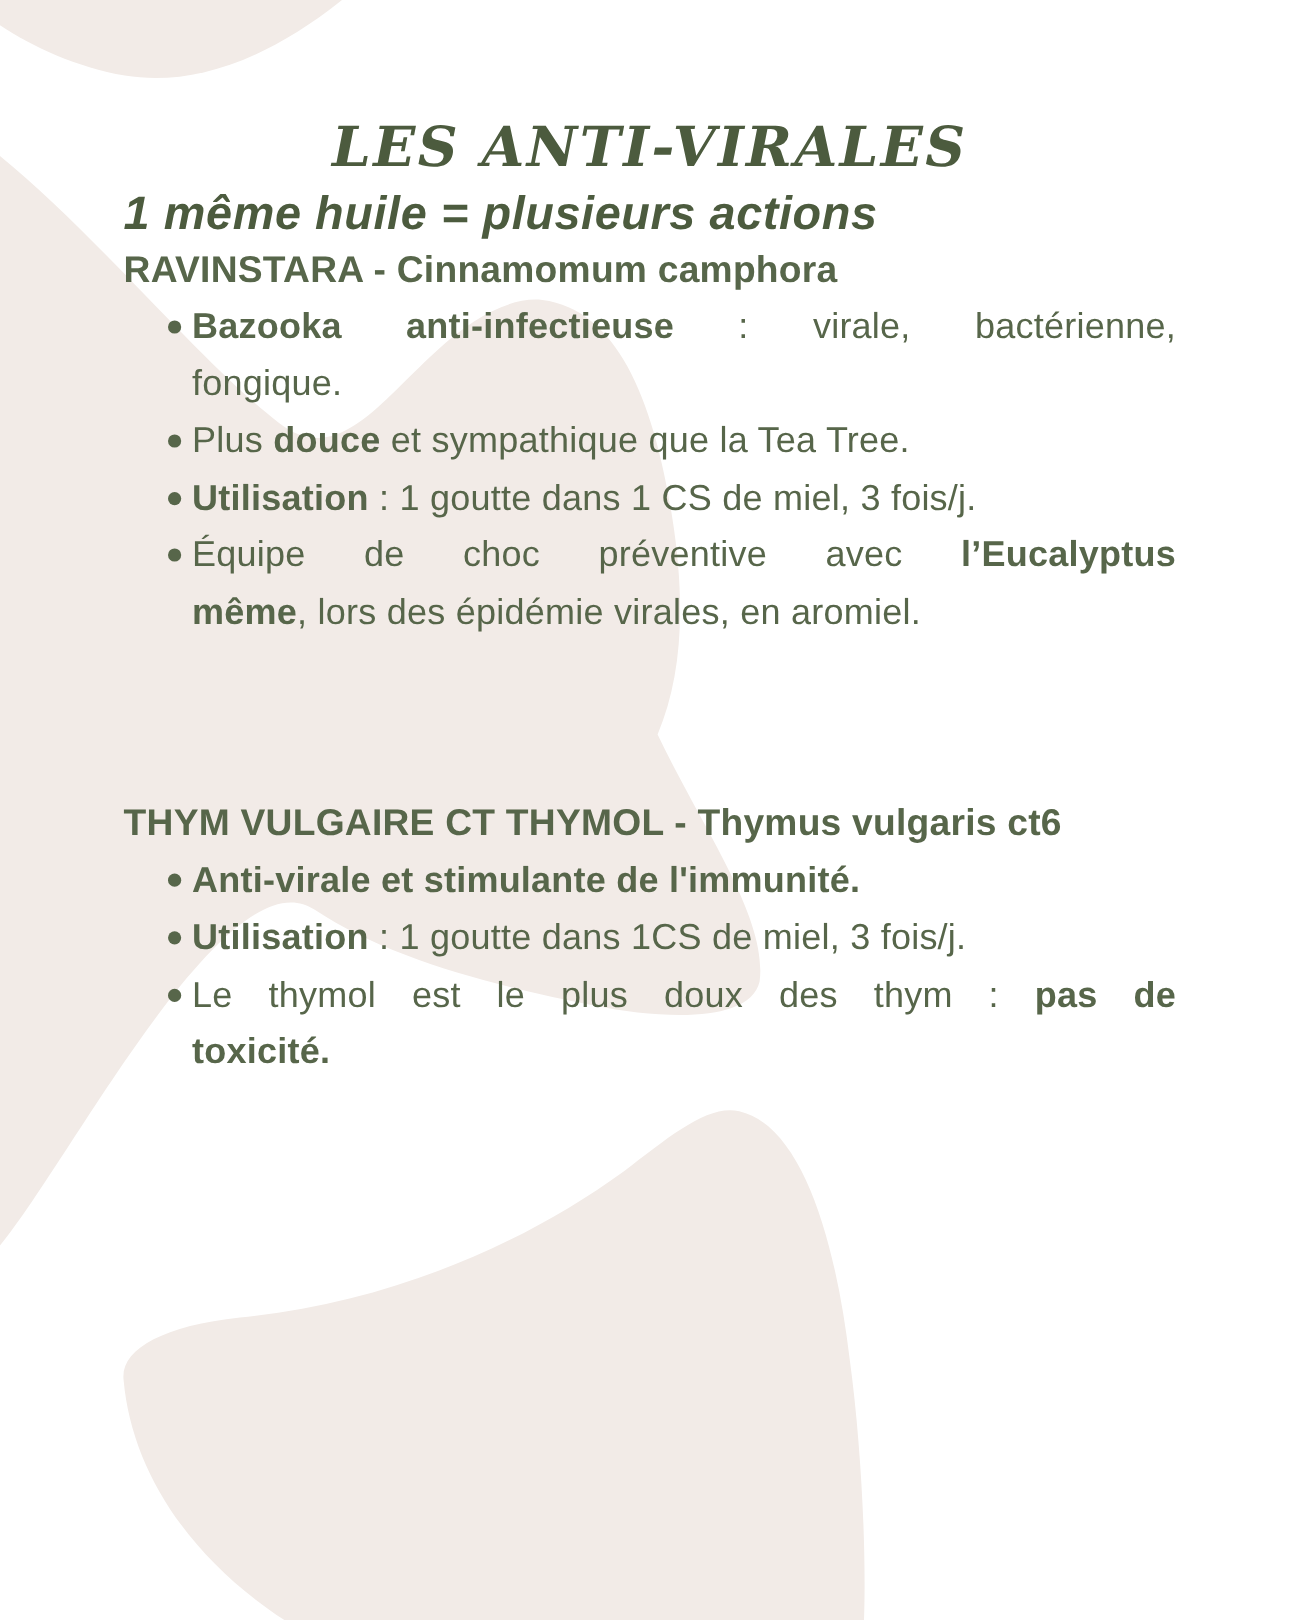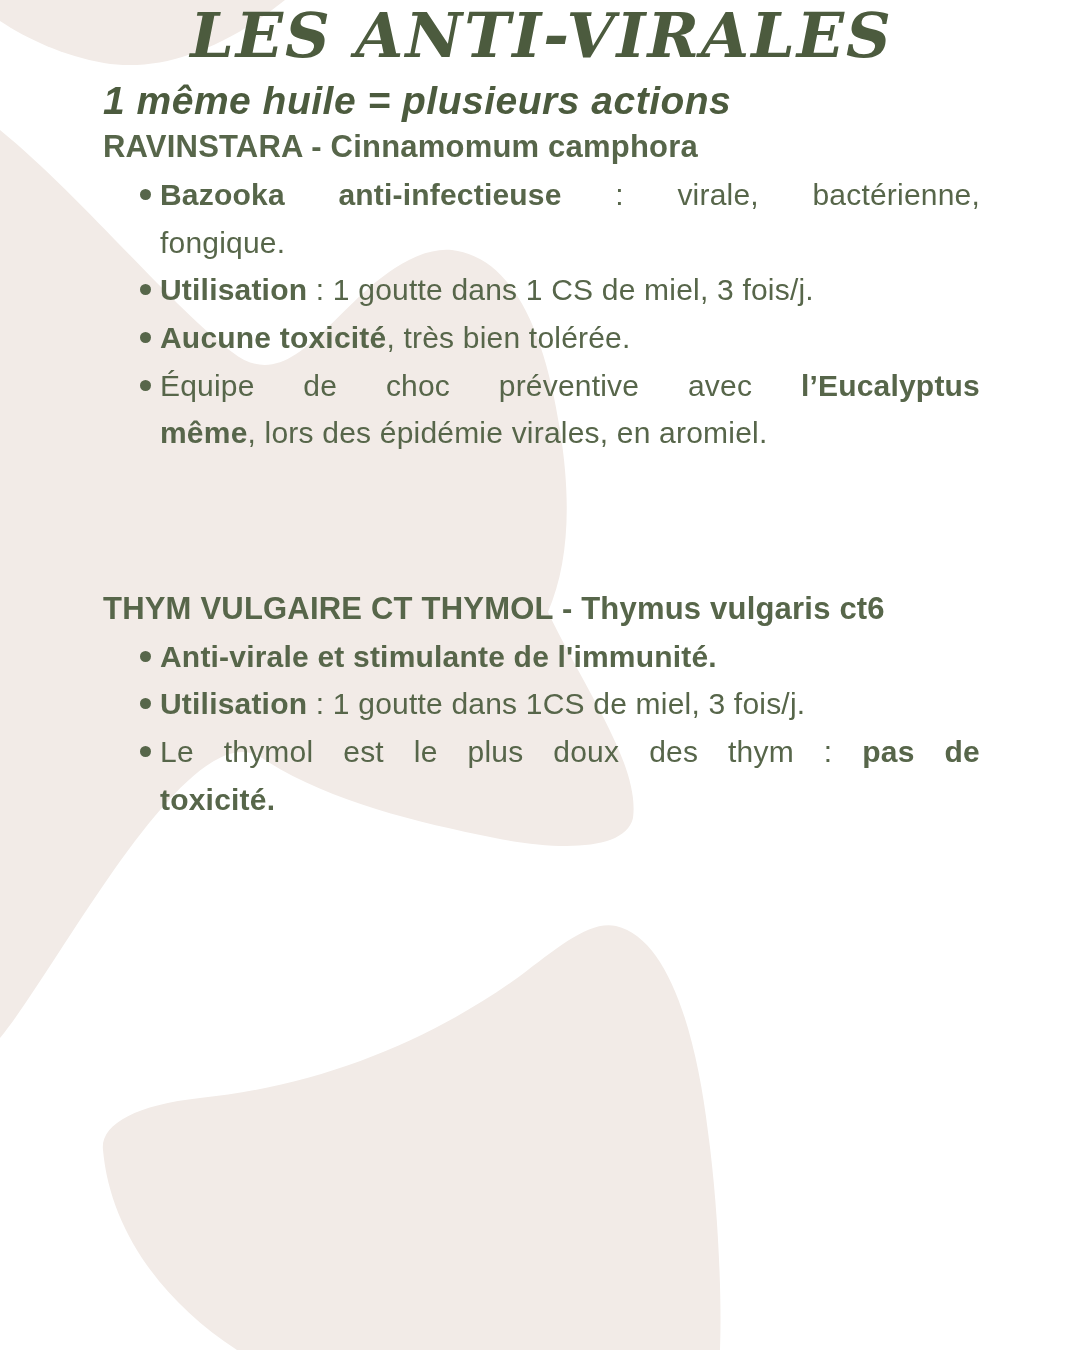--- a/index.html
+++ b/index.html
@@ -20,25 +20,26 @@
   }
   .bg{ position:absolute; inset:0; width:100%; height:100%; }
   .bg path{ fill:var(--blob-beige); }
 
   .content{
     position:absolute;
     left:103px; right:100px; top:0;
     color:var(--text-green);
   }
   .page-title{
+    margin-top:96px;
     text-align:center;
     font-family:"DejaVu Serif","Liberation Serif",serif;
     font-style:italic;
     font-weight:700;
-    font-size:62px;
+    font-size:46px;
     line-height:1.15;
     letter-spacing:2px;
     color:var(--title-green);
     white-space:nowrap;
   }
   .page-subtitle{
     margin-top:8px;
     text-align:left;
     font-style:italic;
     font-weight:700;
@@ -117,34 +118,34 @@
         <li>
           <span class="dot"></span>
           <div class="line justify">
             <span class="b">Bazooka anti-infectieuse</span><span> : virale, bactérienne,</span>
           </div>
           <div class="line">
             <span>fongique.</span>
           </div>
         </li>
 
+        <li>
+          <span class="dot"></span>
+          <div class="line">
+            <span>Plus </span><span class="b">douce</span><span> et sympathique que la Tea Tree.</span>
+          </div>
+        </li>
 
         <li>
           <span class="dot"></span>
           <div class="line">
             <span class="b">Utilisation</span><span> : 1 goutte dans 1 CS de miel, 3 fois/j.</span>
           </div>
         </li>
 
-        <li>
-          <span class="dot"></span>
-          <div class="line">
-            <span class="b">Aucune toxicité</span><span>, très bien tolérée.</span>
-          </div>
-        </li>
 
         <li>
           <span class="dot"></span>
           <div class="line justify">
             <span>Équipe de choc préventive avec </span><span class="b">l’Eucalyptus</span>
           </div>
           <div class="line">
             <span class="b">même</span><span>,  lors des épidémie virales, en aromiel.</span>
           </div>
         </li>

